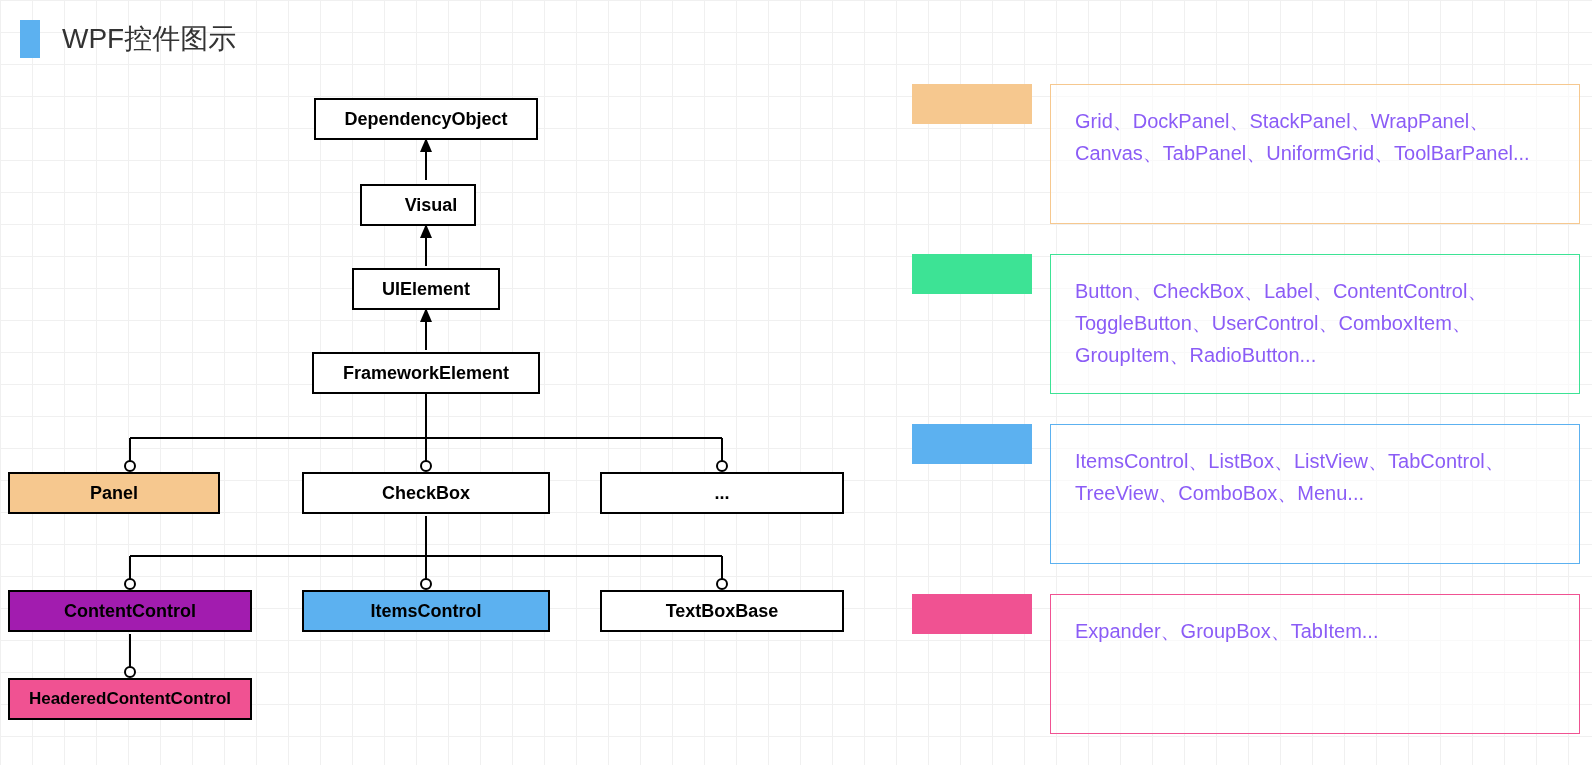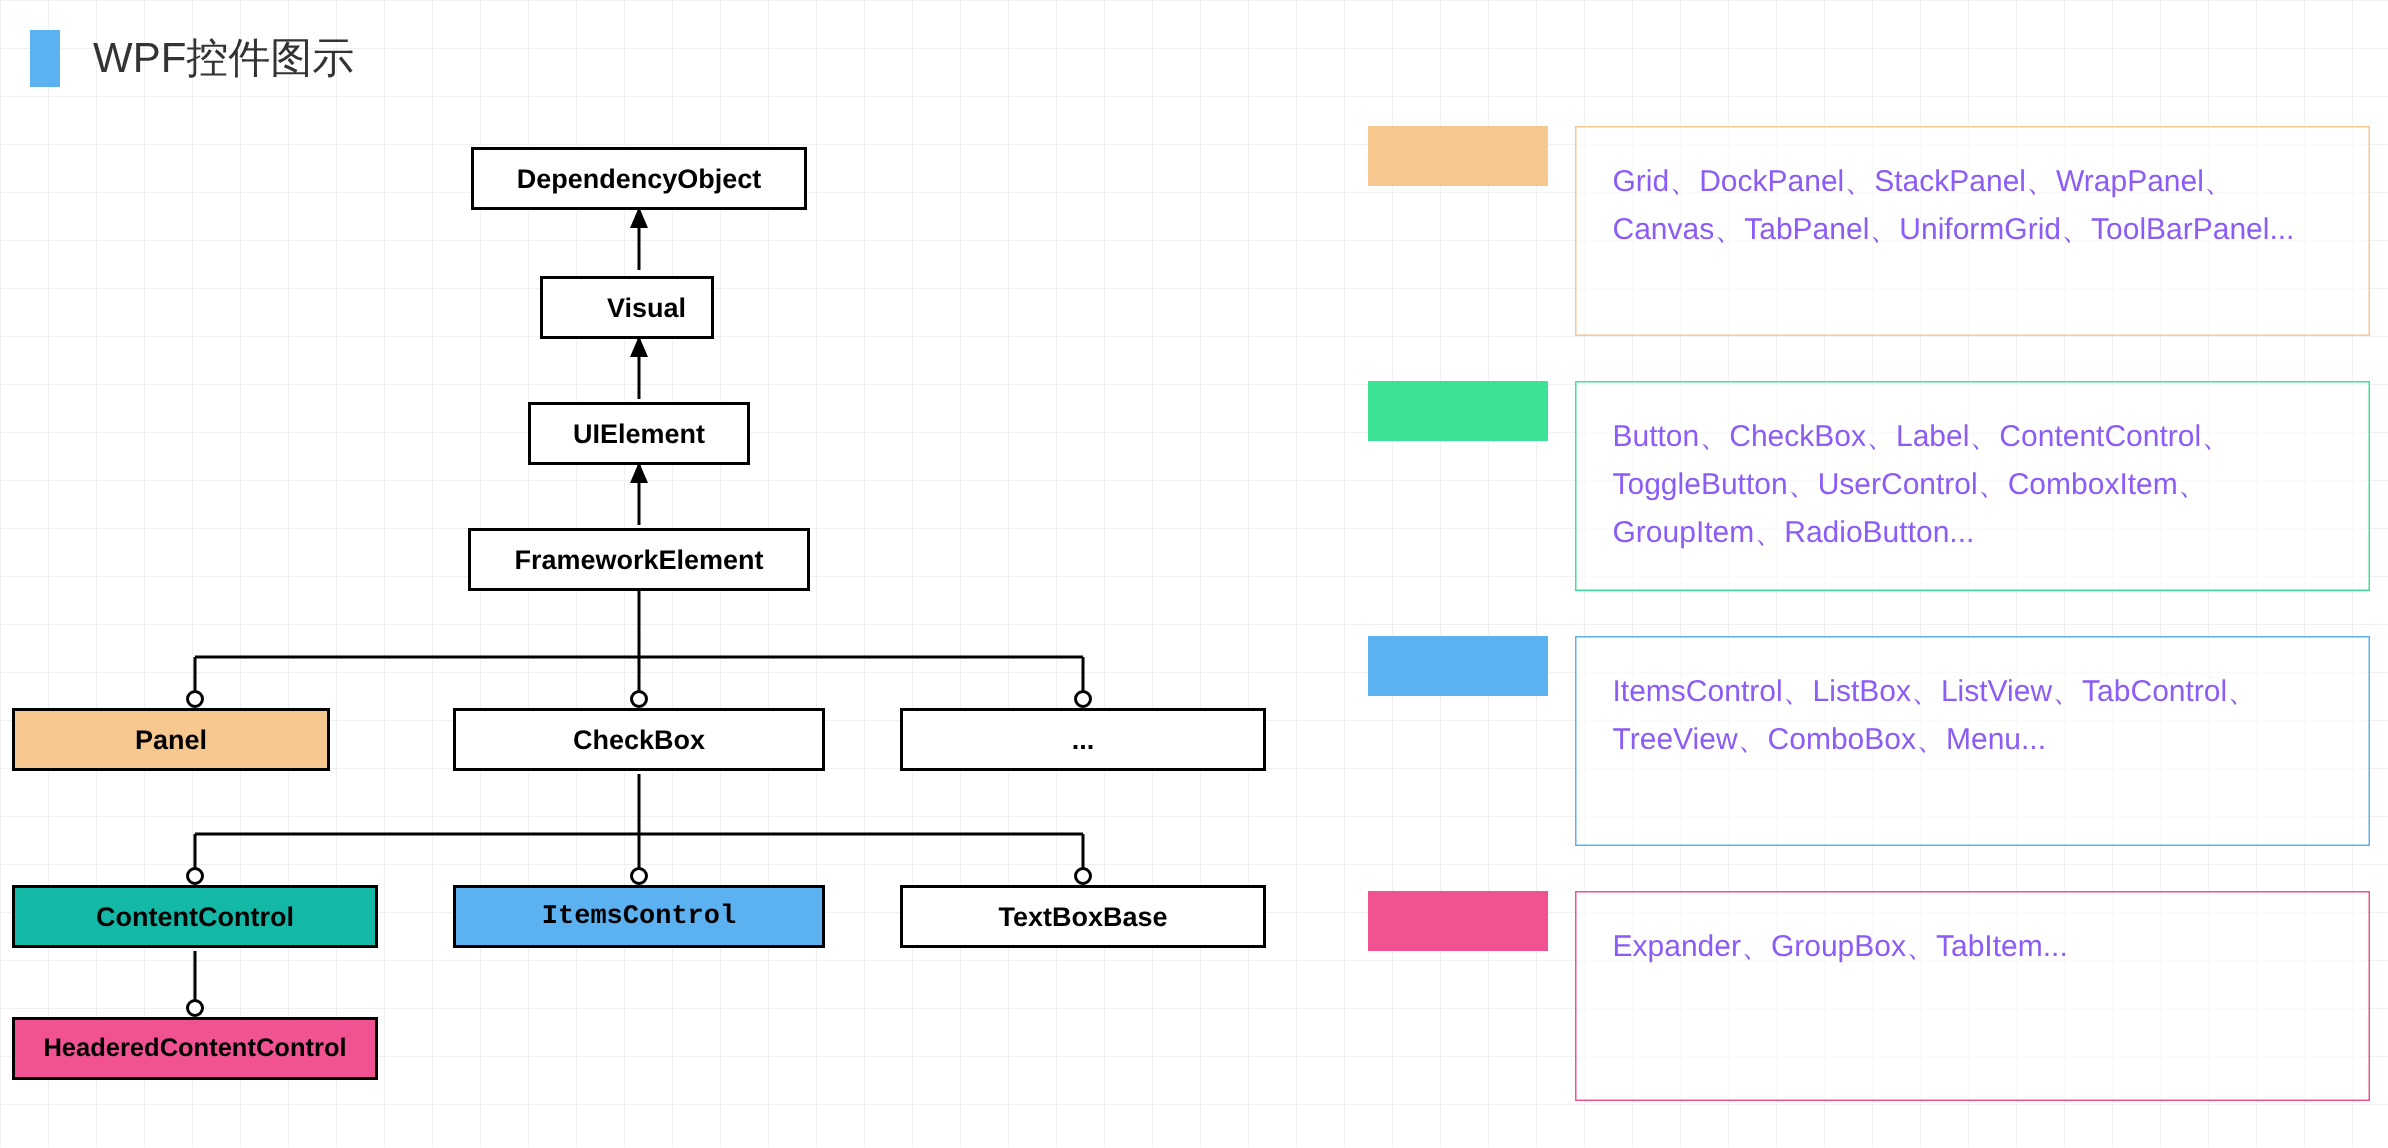--- a/index.html
+++ b/index.html
@@ -36,21 +36,21 @@
   .node {
     position: absolute;
     border: 2px solid #000;
     background: #fff;
     display: flex; align-items: center; justify-content: center;
     font-weight: 700; font-size: 18px; color: #000;
     height: 42px;
   }
 
   .panel-node  { background: #f6c88f; }
-  .green-node  { background: #14b8a6; }
+  .green-node  { background: #a21caf; }
   .blue-node   { background: #5cb1f0; }
   .pink-node   { background: #f05292; }
 
   .swatch {
     position: absolute; width: 120px; height: 40px;
   }
   .sw-orange { background: #f6c88f; }
   .sw-green  { background: #3de395; }
   .sw-blue   { background: #5cb1f0; }
   .sw-pink   { background: #f05292; }
@@ -122,21 +122,21 @@
   <div class="node" style="left:314px; top:98px; width:224px;">DependencyObject</div>
   <div class="node" style="left:360px; top:184px; width:116px;padding-left:26px;">Visual</div>
   <div class="node" style="left:352px; top:268px; width:148px;">UIElement</div>
   <div class="node" style="left:312px; top:352px; width:228px;">FrameworkElement</div>
 
   <div class="node panel-node" style="left:8px; top:472px; width:212px;">Panel</div>
   <div class="node" style="left:302px; top:472px; width:248px;">CheckBox</div>
   <div class="node" style="left:600px; top:472px; width:244px;">...</div>
 
   <div class="node green-node" style="left:8px; top:590px; width:244px;">ContentControl</div>
-  <div class="node blue-node" style="left:302px; top:590px; width:248px;font-family:Liberation Mono, monospace;">ItemsControl</div>
+  <div class="node blue-node" style="left:302px; top:590px; width:248px;">ItemsControl</div>
   <div class="node" style="left:600px; top:590px; width:244px;">TextBoxBase</div>
 
   <div class="node pink-node" style="left:8px; top:678px; width:244px; font-size:17px;">HeaderedContentControl</div>
 
   <div class="swatch sw-orange" style="left:912px; top:84px;"></div>
   <div class="swatch sw-green" style="left:912px; top:254px;"></div>
   <div class="swatch sw-blue" style="left:912px; top:424px;"></div>
   <div class="swatch sw-pink" style="left:912px; top:594px;"></div>
 
   <div class="legend-box lb-orange" style="left:1050px; top:84px;  width:530px; height:140px;">

